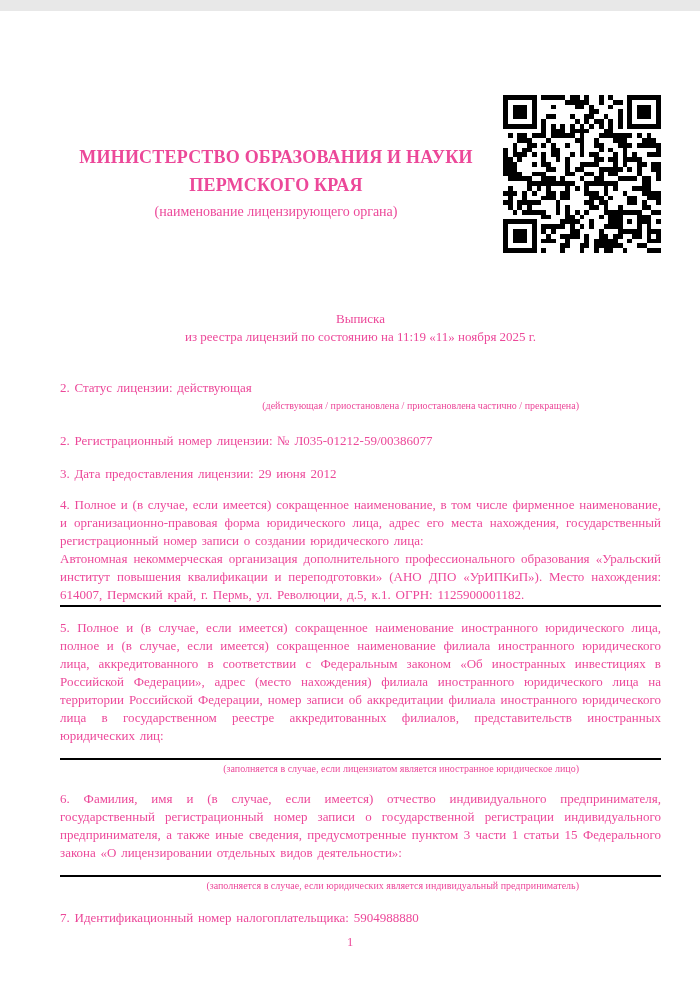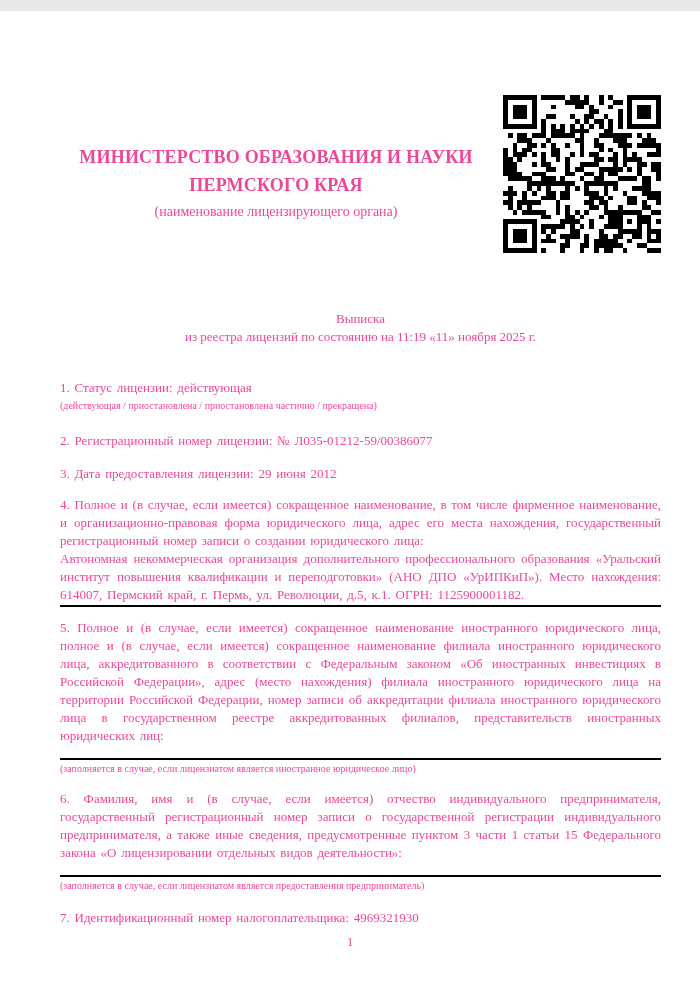--- a/index.html
+++ b/index.html
@@ -37,21 +37,21 @@
   .doc-title-line { text-align:center; word-spacing:normal; }
   .para { text-align:justify; }
   .item-1 { margin-top:33px; }
   .item-2 { margin-top:20px; }
   .item-3 { margin-top:15px; }
   .item-4 { margin-top:13px; }
   .item-5 { margin-top:12px; }
   .item-6 { margin-top:15px; }
   .item-7 { margin-top:17px; }
   .small-caption {
-    font-size:10px; line-height:13px; text-align:left;
+    font-size:10px; line-height:13px; text-align:right;
     margin-top:2px; word-spacing:normal;
   }
   .shift-left { margin-right:82px; }
   .rule { border-top:2px solid #000; height:0; margin-top:1px; }
   .fill-space { height:12px; }
   .page-number {
     position:absolute; left:0; top:924px; width:700px;
     text-align:center; font-size:12.5px;
   }
 </style>
@@ -606,21 +606,21 @@
         <rect x="32" y="32" width="1" height="1"></rect>
       </svg>
   </div>
 
   <div class="main">
 
     <div class="doc-title-line">Выписка</div>
     <div class="doc-title-line">из реестра лицензий по состоянию на 11:19 «11» ноября 2025 г.</div>
 
     <div class="item-1">
-      <div>1. Статус лицензии: действующая</div>
+      <div>2. Статус лицензии: действующая</div>
       <div class="small-caption shift-left">(действующая / приостановлена / приостановлена частично / прекращена)</div>
     </div>
 
     <div class="item-2">
       <div>2. Регистрационный номер лицензии: № Л035-01212-59/00386077</div>
     </div>
 
     <div class="item-3">
       <div>3. Дата предоставления лицензии: 29 июня 2012</div>
     </div>
@@ -635,24 +635,24 @@
       <div class="para">5. Полное и (в случае, если имеется) сокращенное наименование иностранного юридического лица, полное и (в случае, если имеется) сокращенное наименование филиала иностранного юридического лица, аккредитованного в соответствии с Федеральным законом «Об иностранных инвестициях в Российской Федерации», адрес (место нахождения) филиала иностранного юридического лица на территории Российской Федерации, номер записи об аккредитации филиала иностранного юридического лица в государственном реестре аккредитованных филиалов, представительств иностранных юридических лиц:</div>
       <div class="fill-space"></div>
       <div class="rule"></div>
       <div class="small-caption shift-left">(заполняется в случае, если лицензиатом является иностранное юридическое лицо)</div>
     </div>
 
     <div class="item-6">
       <div class="para">6. Фамилия, имя и (в случае, если имеется) отчество индивидуального предпринимателя, государственный регистрационный номер записи о государственной регистрации индивидуального предпринимателя, а также иные сведения, предусмотренные пунктом 3 части 1 статьи 15 Федерального закона «О лицензировании отдельных видов деятельности»:</div>
       <div class="fill-space"></div>
       <div class="rule"></div>
-      <div class="small-caption shift-left">(заполняется в случае, если лицензиатом является предоставления предприниматель)</div>
+      <div class="small-caption shift-left">(заполняется в случае, если юридических является индивидуальный предприниматель)</div>
     </div>
 
     <div class="item-7">
-      <div>7. Идентификационный номер налогоплательщика: 4969321930</div>
+      <div>7. Идентификационный номер налогоплательщика: 5904988880</div>
     </div>
 
   </div>
 
   <div class="page-number">1</div>
 
 </div>
 
 </body></html>

